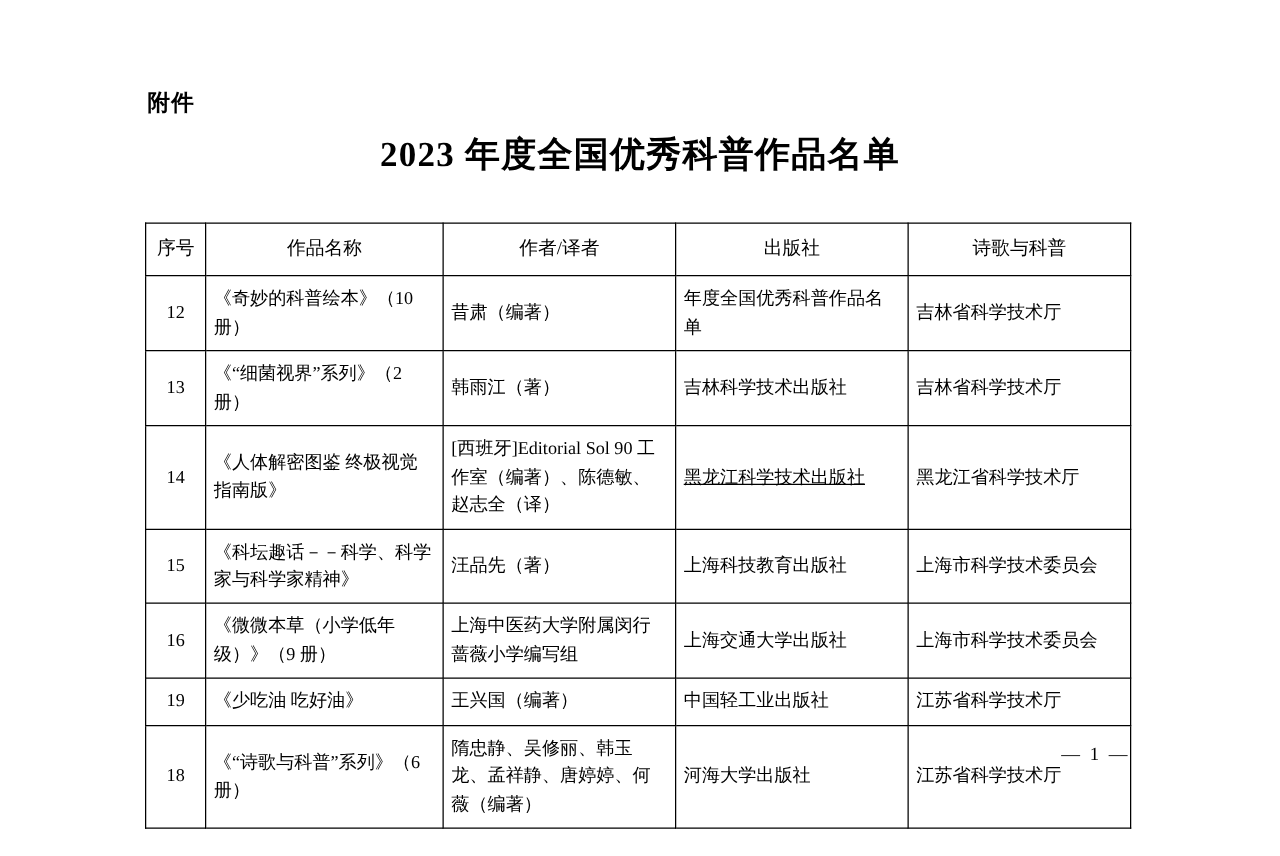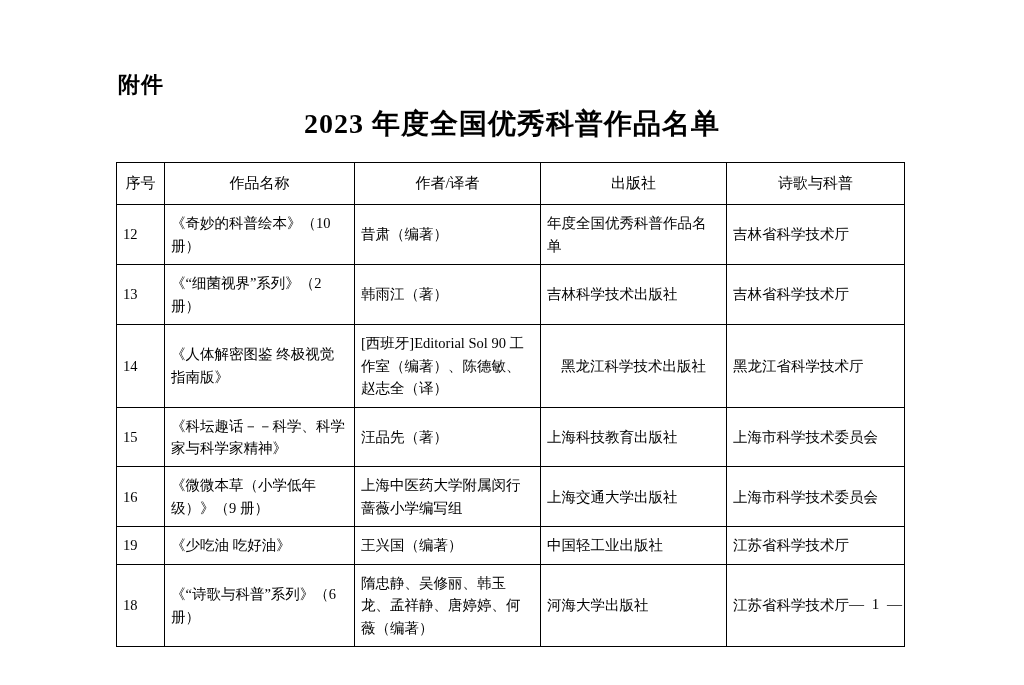--- a/index.html
+++ b/index.html
@@ -17,21 +17,21 @@
   .page {
     position: relative;
     width: 1024px;
     height: 685px;
     box-sizing: border-box;
   }
   .attachment-label {
     position: absolute;
     left: 118px;
     top: 70px;
-    font-size: 22px;
+    font-size: 18px;
     font-weight: bold;
     letter-spacing: 1px;
     font-family: Liberation Mono, monospace;
   }
   .doc-title {
     position: absolute;
     left: 0;
     top: 105px;
     width: 1024px;
     text-align: center;
@@ -42,20 +42,21 @@
   .table-wrap {
     position: absolute;
     left: 116px;
     top: 162px;
     width: 788px;
   }
   table.listing {
     border-collapse: collapse;
     width: 788px;
     table-layout: fixed;
+    margin-top: 16px;
   }
   table.listing th,
   table.listing td {
     border: 1px solid #000000;
     font-size: 14.5px;
     line-height: 1.55;
     padding: 7px 6px;
     vertical-align: middle;
     word-break: break-all;
   }
@@ -64,26 +65,28 @@
     font-weight: normal;
     font-size: 15px;
     padding: 9px 4px;
   }
   col.c-idx { width: 48px; }
   col.c-title { width: 190px; }
   col.c-author { width: 186px; }
   col.c-press { width: 186px; }
   col.c-rec { width: 178px; }
   td.idx {
+    text-align: center;
   }
   td.title, td.author, td.press, td.rec {
     text-align: left;
   }
   td.press-c, td.rec-c {
-    text-align: center;
+    text-align: left;
+    text-decoration: underline;
   }
   .page-number {
     position: absolute;
     right: 120px;
     top: 596px;
     font-size: 15px;
     letter-spacing: 2px;
   }
 </style>
 </head>

